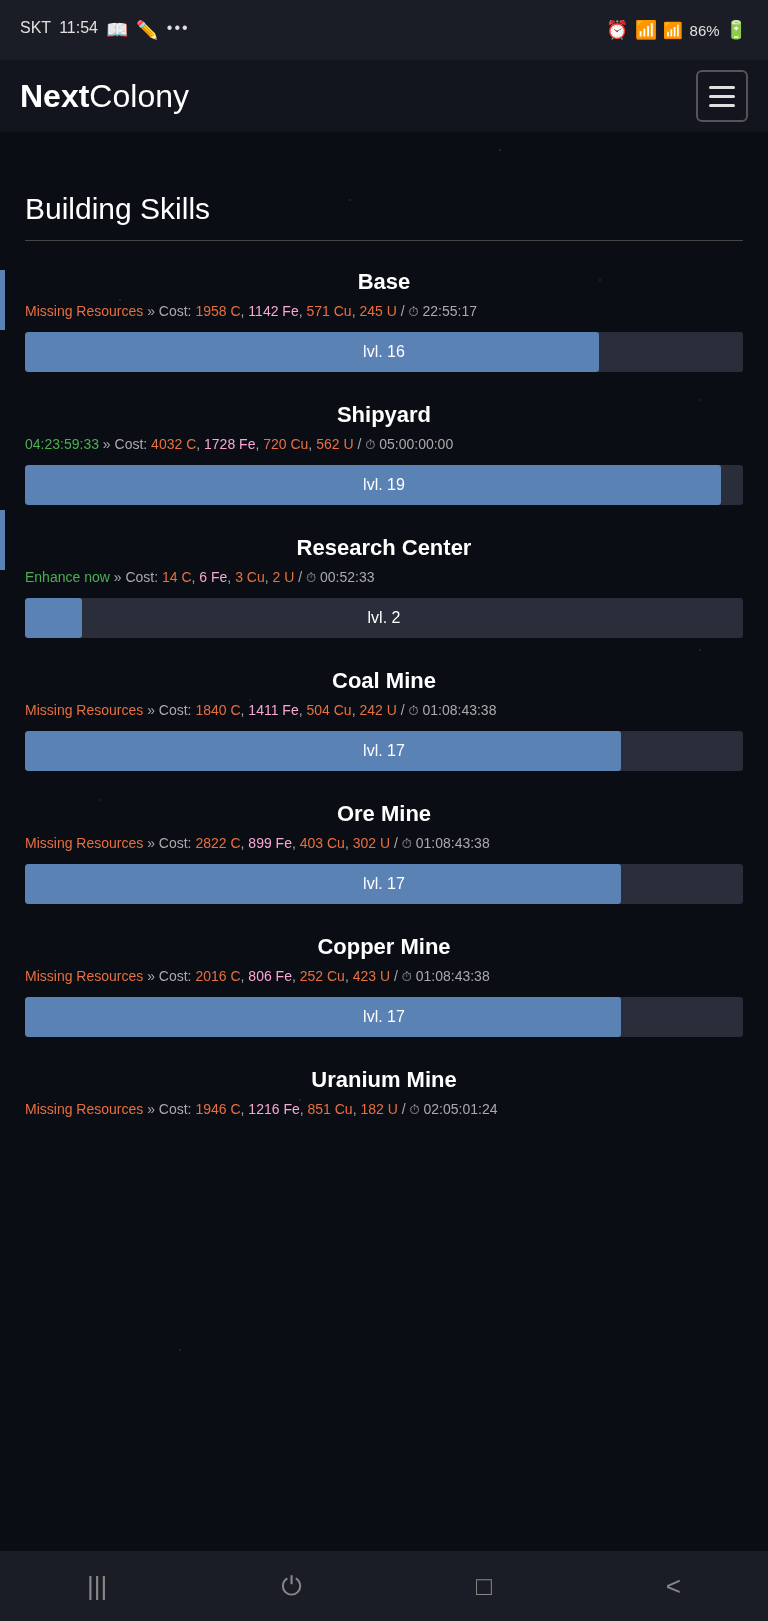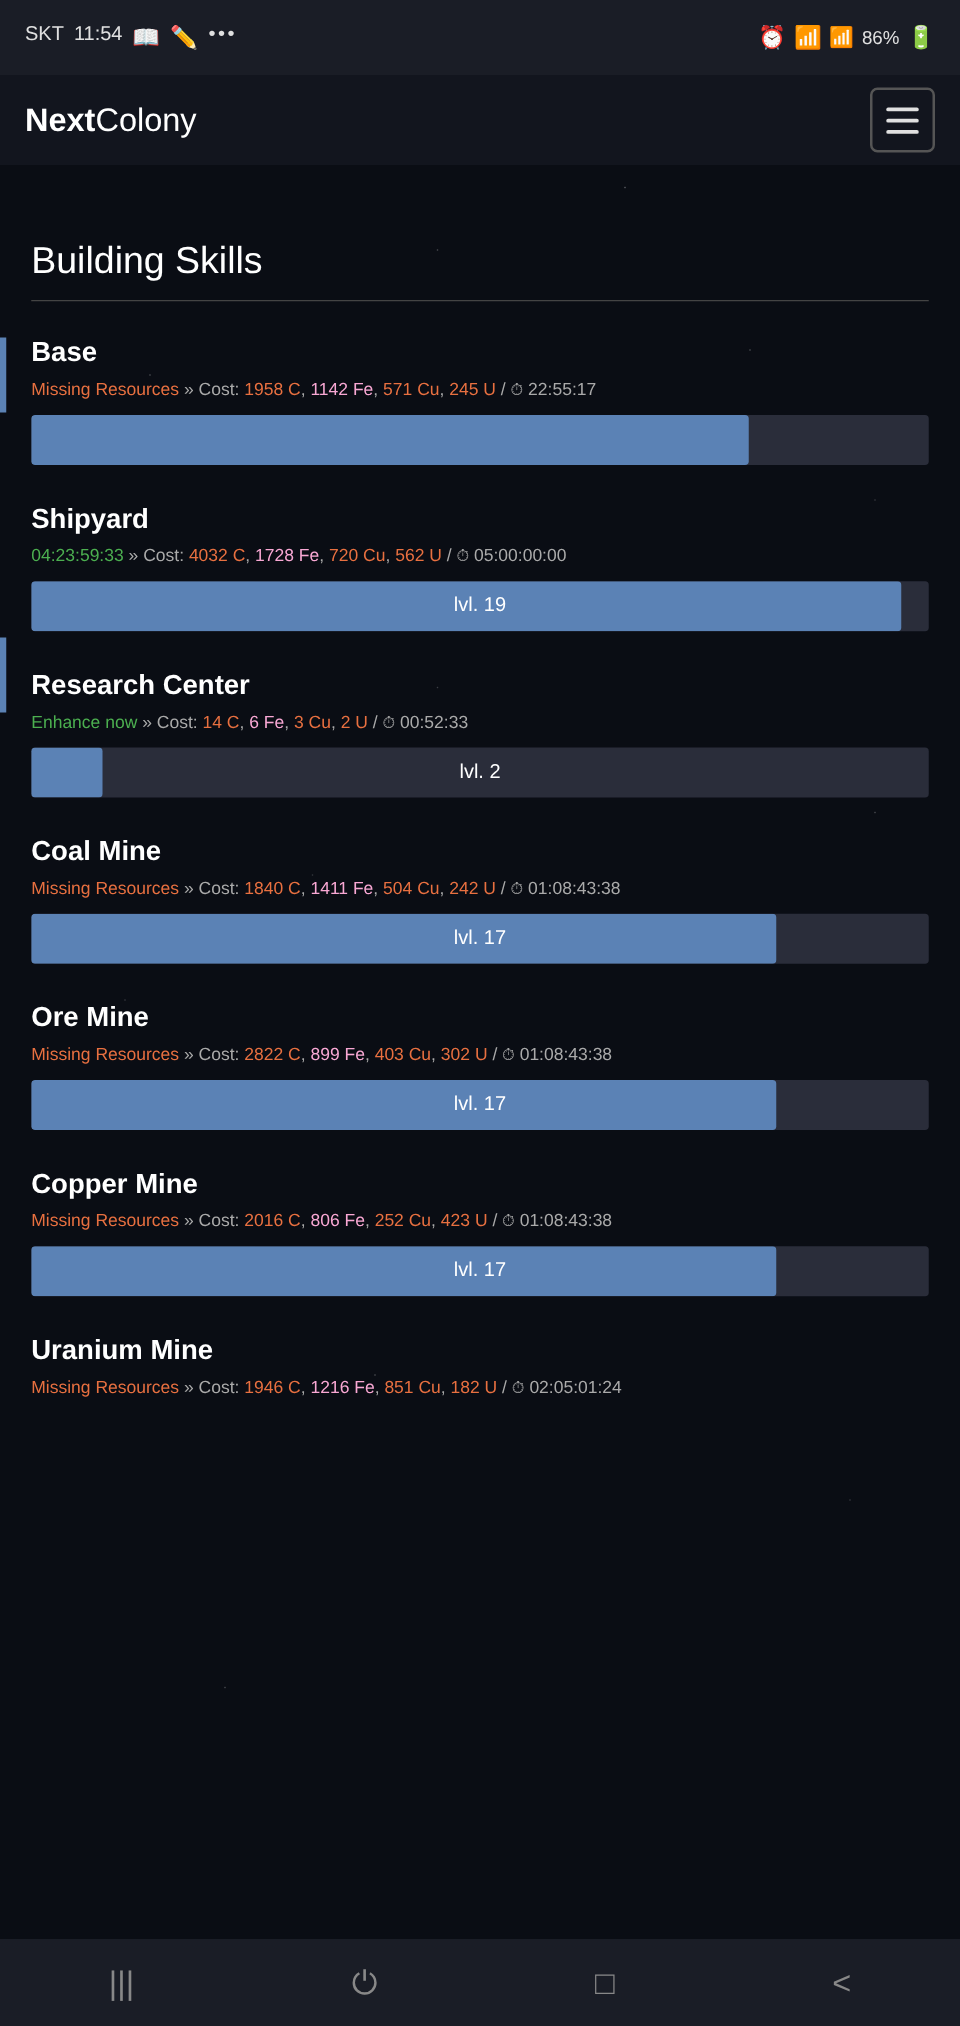--- a/index.html
+++ b/index.html
@@ -79,21 +79,21 @@
       height: 72px;
       display: flex;
       align-items: center;
       justify-content: space-between;
       padding: 0 20px;
       position: relative;
       z-index: 10;
     }
 
     .navbar-brand {
-      font-size: 26px;
+      font-size: 32px;
       color: #ffffff;
     }
 
     .navbar-brand span.bold {
       font-weight: bold;
     }
 
     .hamburger-btn {
       width: 52px;
       height: 52px;
@@ -139,20 +139,21 @@
     
     .building-card {
       margin-bottom: 30px;
     }
 
     .building-name {
       font-size: 22px;
       font-weight: bold;
       color: #ffffff;
       margin-bottom: 6px;
+      text-align: center;
     }
 
     .building-info {
       font-size: 14px;
       margin-bottom: 10px;
       line-height: 1.5;
     }
 
     .missing-resources {
       color: #e87040;
@@ -311,20 +312,21 @@
       <span class="cost-coal">1958 C</span><span class="cost-label">, </span>
       <span class="cost-fe">1142 Fe</span><span class="cost-label">, </span>
       <span class="cost-cu">571 Cu</span><span class="cost-label">, </span>
       <span class="cost-u">245 U</span>
       <span class="cost-label"> / </span>
       <span class="clock-icon">⏱</span>
       <span class="cost-time">22:55:17</span>
     </div>
     <div class="progress-container">
       <div class="progress-bar" style="width: 80%;"></div>
+      <div class="progress-label">lvl. 16</div>
     </div>
   </div>
 
   <div class="building-card">
     <div class="building-name">Shipyard</div>
     <div class="building-info">
       <span class="green-time">04:23:59:33</span>
       <span class="cost-label"> » Cost: </span>
       <span class="cost-coal">4032 C</span><span class="cost-label">, </span>
       <span class="cost-fe">1728 Fe</span><span class="cost-label">, </span>

